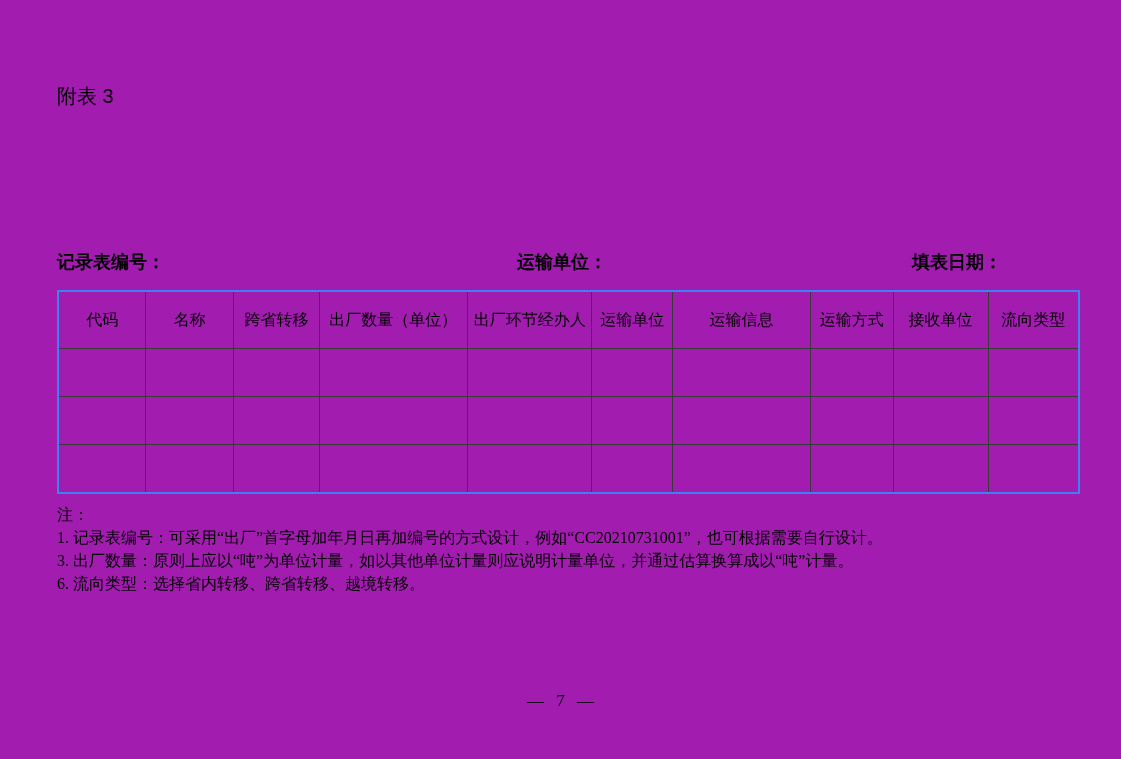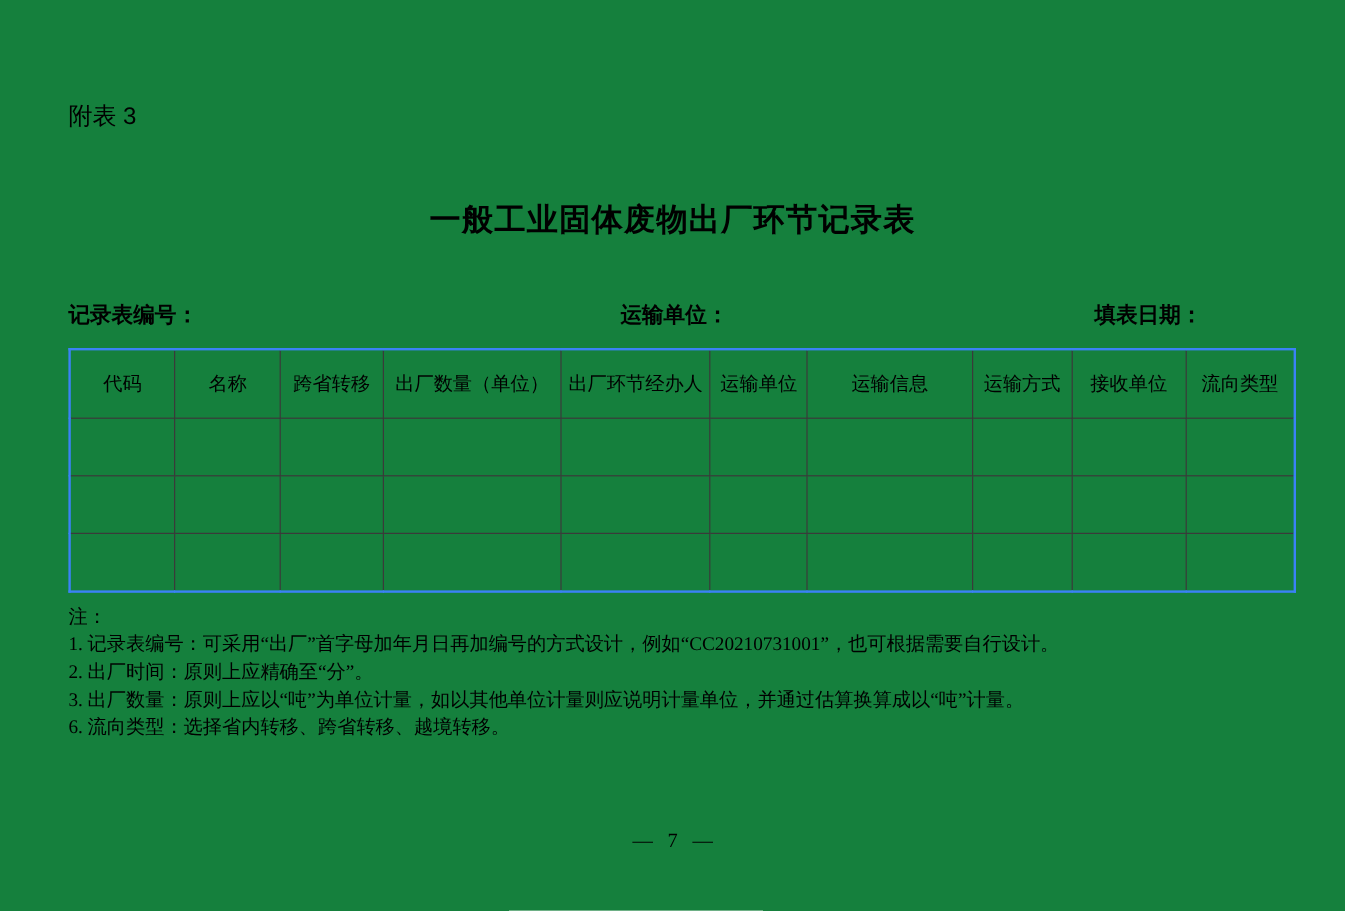--- a/index.html
+++ b/index.html
@@ -1,20 +1,20 @@
 <!DOCTYPE html>
 <html><head>
 <meta charset="utf-8">
 <style>
   html, body { margin: 0; padding: 0; background: #ffffff; }
   .page {
     position: relative;
     width: 1121px;
     height: 759px;
-    background: #15803d;
+    background: #a21caf;
     color: #000000;
     font-family: "Liberation Sans", sans-serif;
     overflow: hidden;
   }
   .appendix-label {
     position: absolute;
     left: 57px;
     top: 83px;
     font-size: 20px;
     font-family: "Liberation Sans", sans-serif;
@@ -85,21 +85,20 @@
     word-spacing: 8px;
   }
 </style>
 </head>
 <body>
 
 <div class="page">
 
   <div class="appendix-label">附表 3</div>
 
-  <div class="doc-title">一般工业固体废物出厂环节记录表</div>
 
   <span class="meta-label meta-record">记录表编号：</span>
   <span class="meta-label meta-signer">运输单位：</span>
   <span class="meta-label meta-date">填表日期：</span>
 
   <table class="record-table">
     <colgroup>
       <col style="width:8.6%">
       <col style="width:8.6%">
       <col style="width:8.4%">
@@ -161,20 +160,19 @@
           <td></td>
           <td></td>
           <td></td>
       </tr>
     </tbody>
   </table>
 
   <div class="notes">
     <div>注：</div>
     <div>1. 记录表编号：可采用“出厂”首字母加年月日再加编号的方式设计，例如“CC20210731001”，也可根据需要自行设计。</div>
-    <div>2. 出厂时间：原则上应精确至“分”。</div>
     <div>3. 出厂数量：原则上应以“吨”为单位计量，如以其他单位计量则应说明计量单位，并通过估算换算成以“吨”计量。</div>
     <div>6. 流向类型：选择省内转移、跨省转移、越境转移。</div>
   </div>
 
   <div class="page-number">— 7 —</div>
 
 </div>
 
 </body></html>

